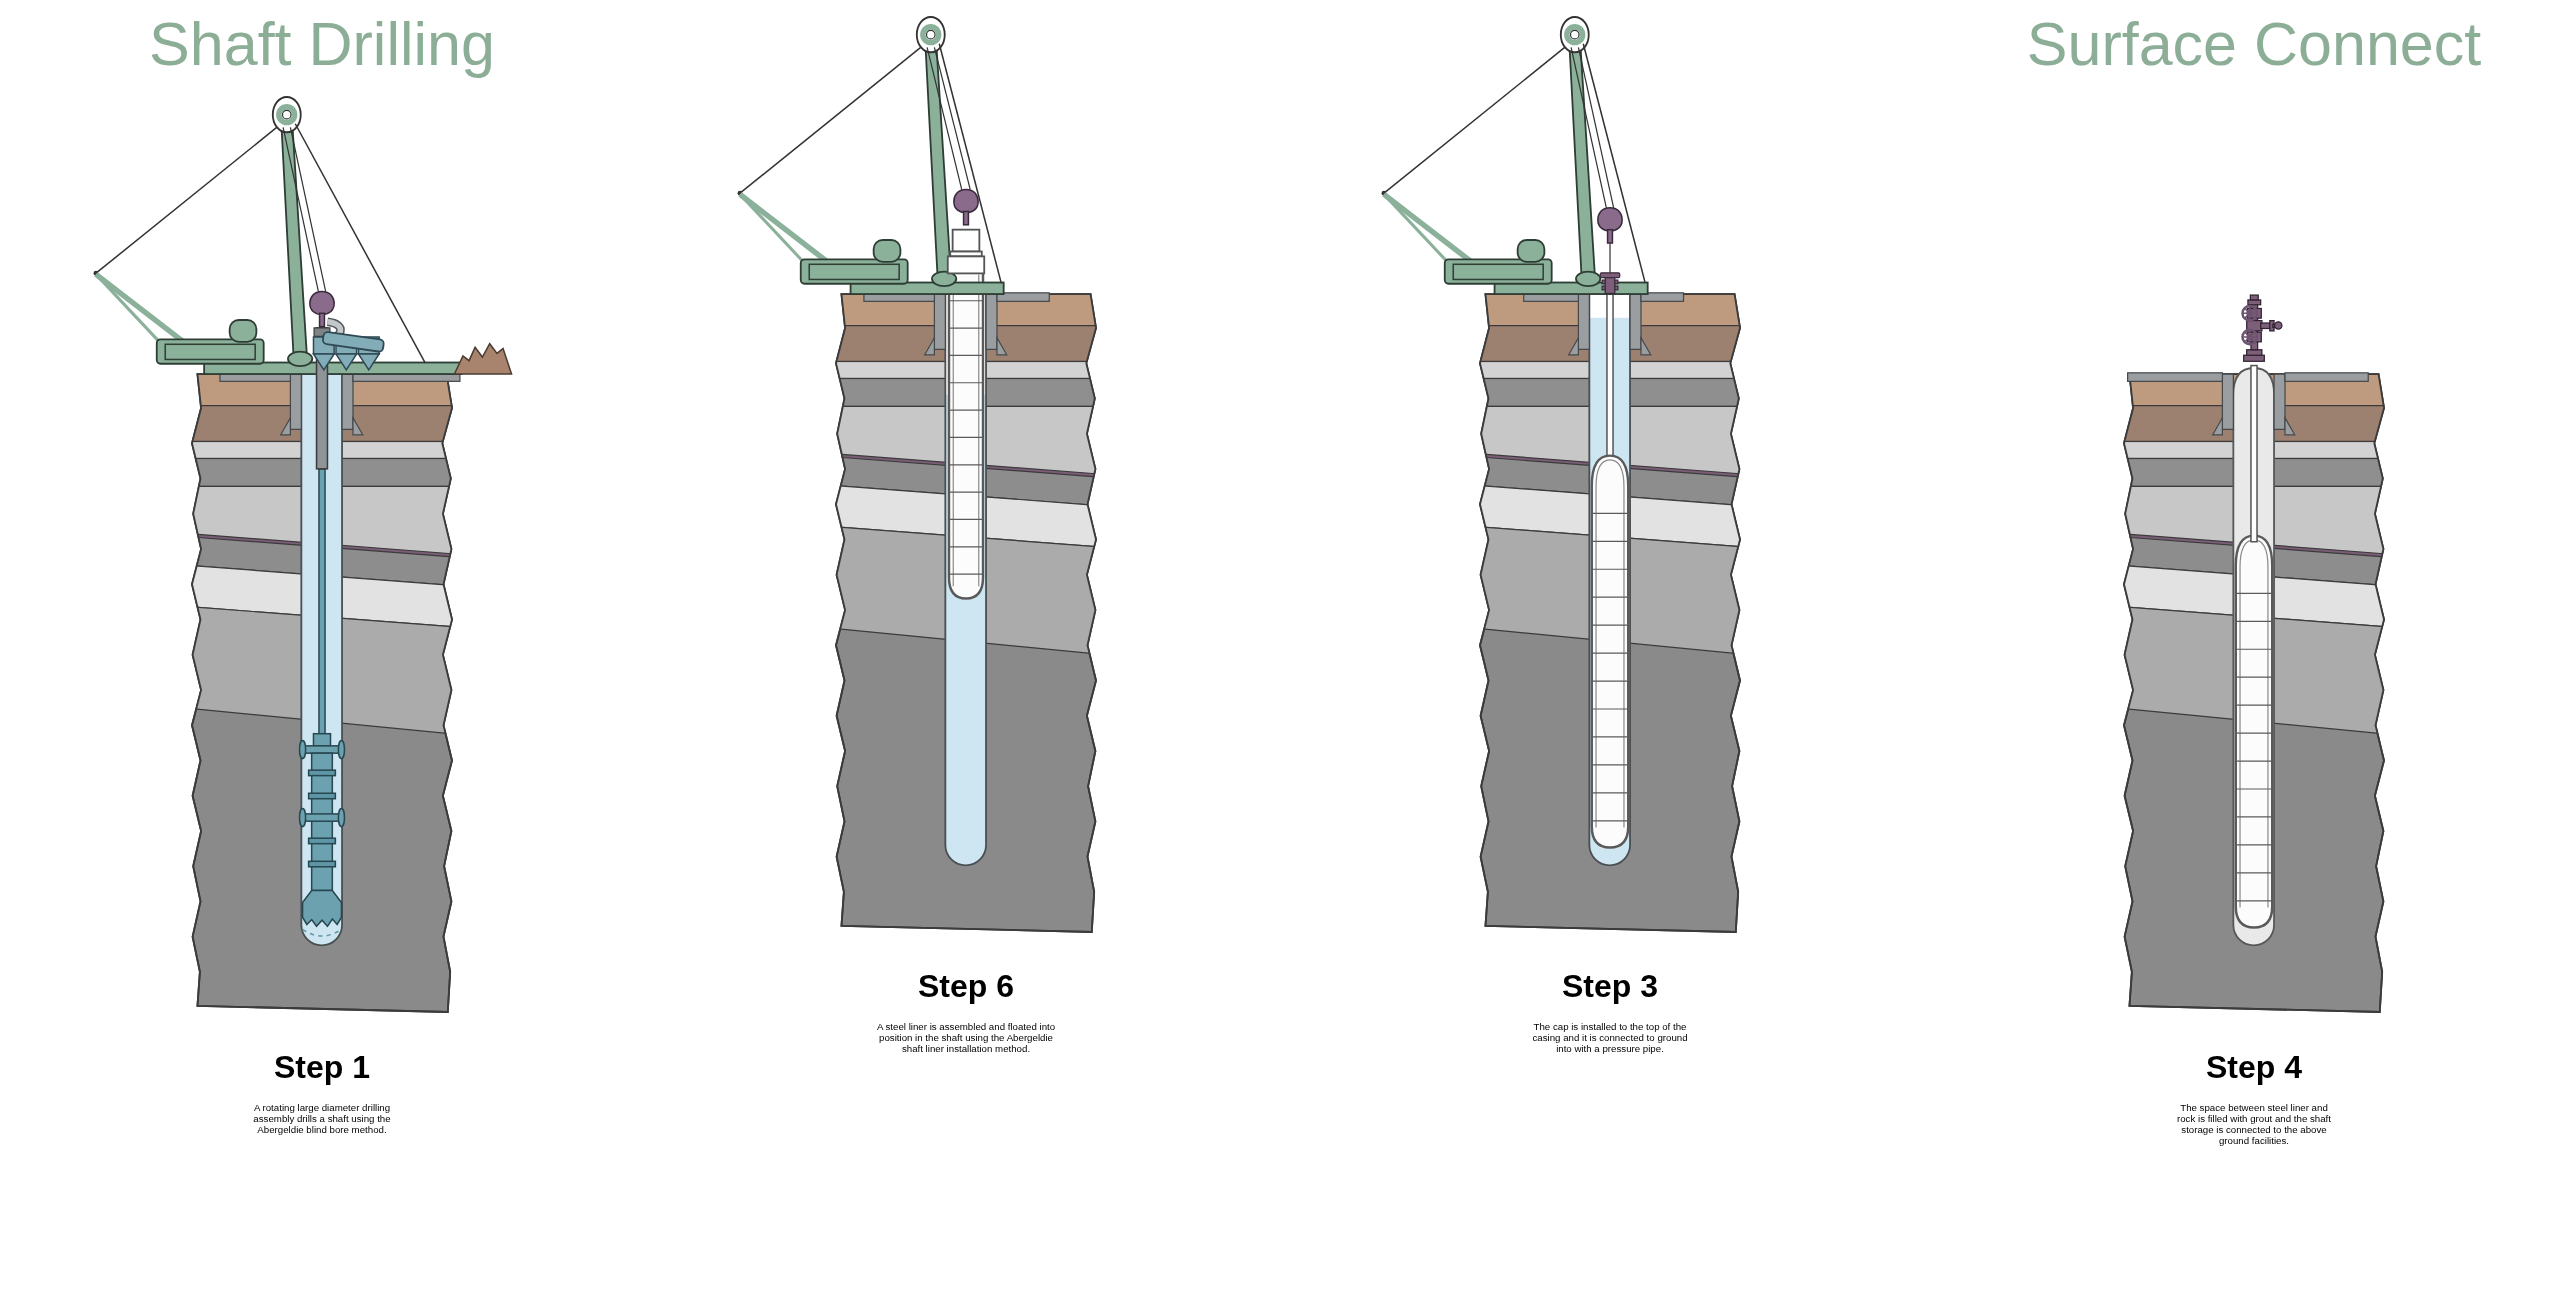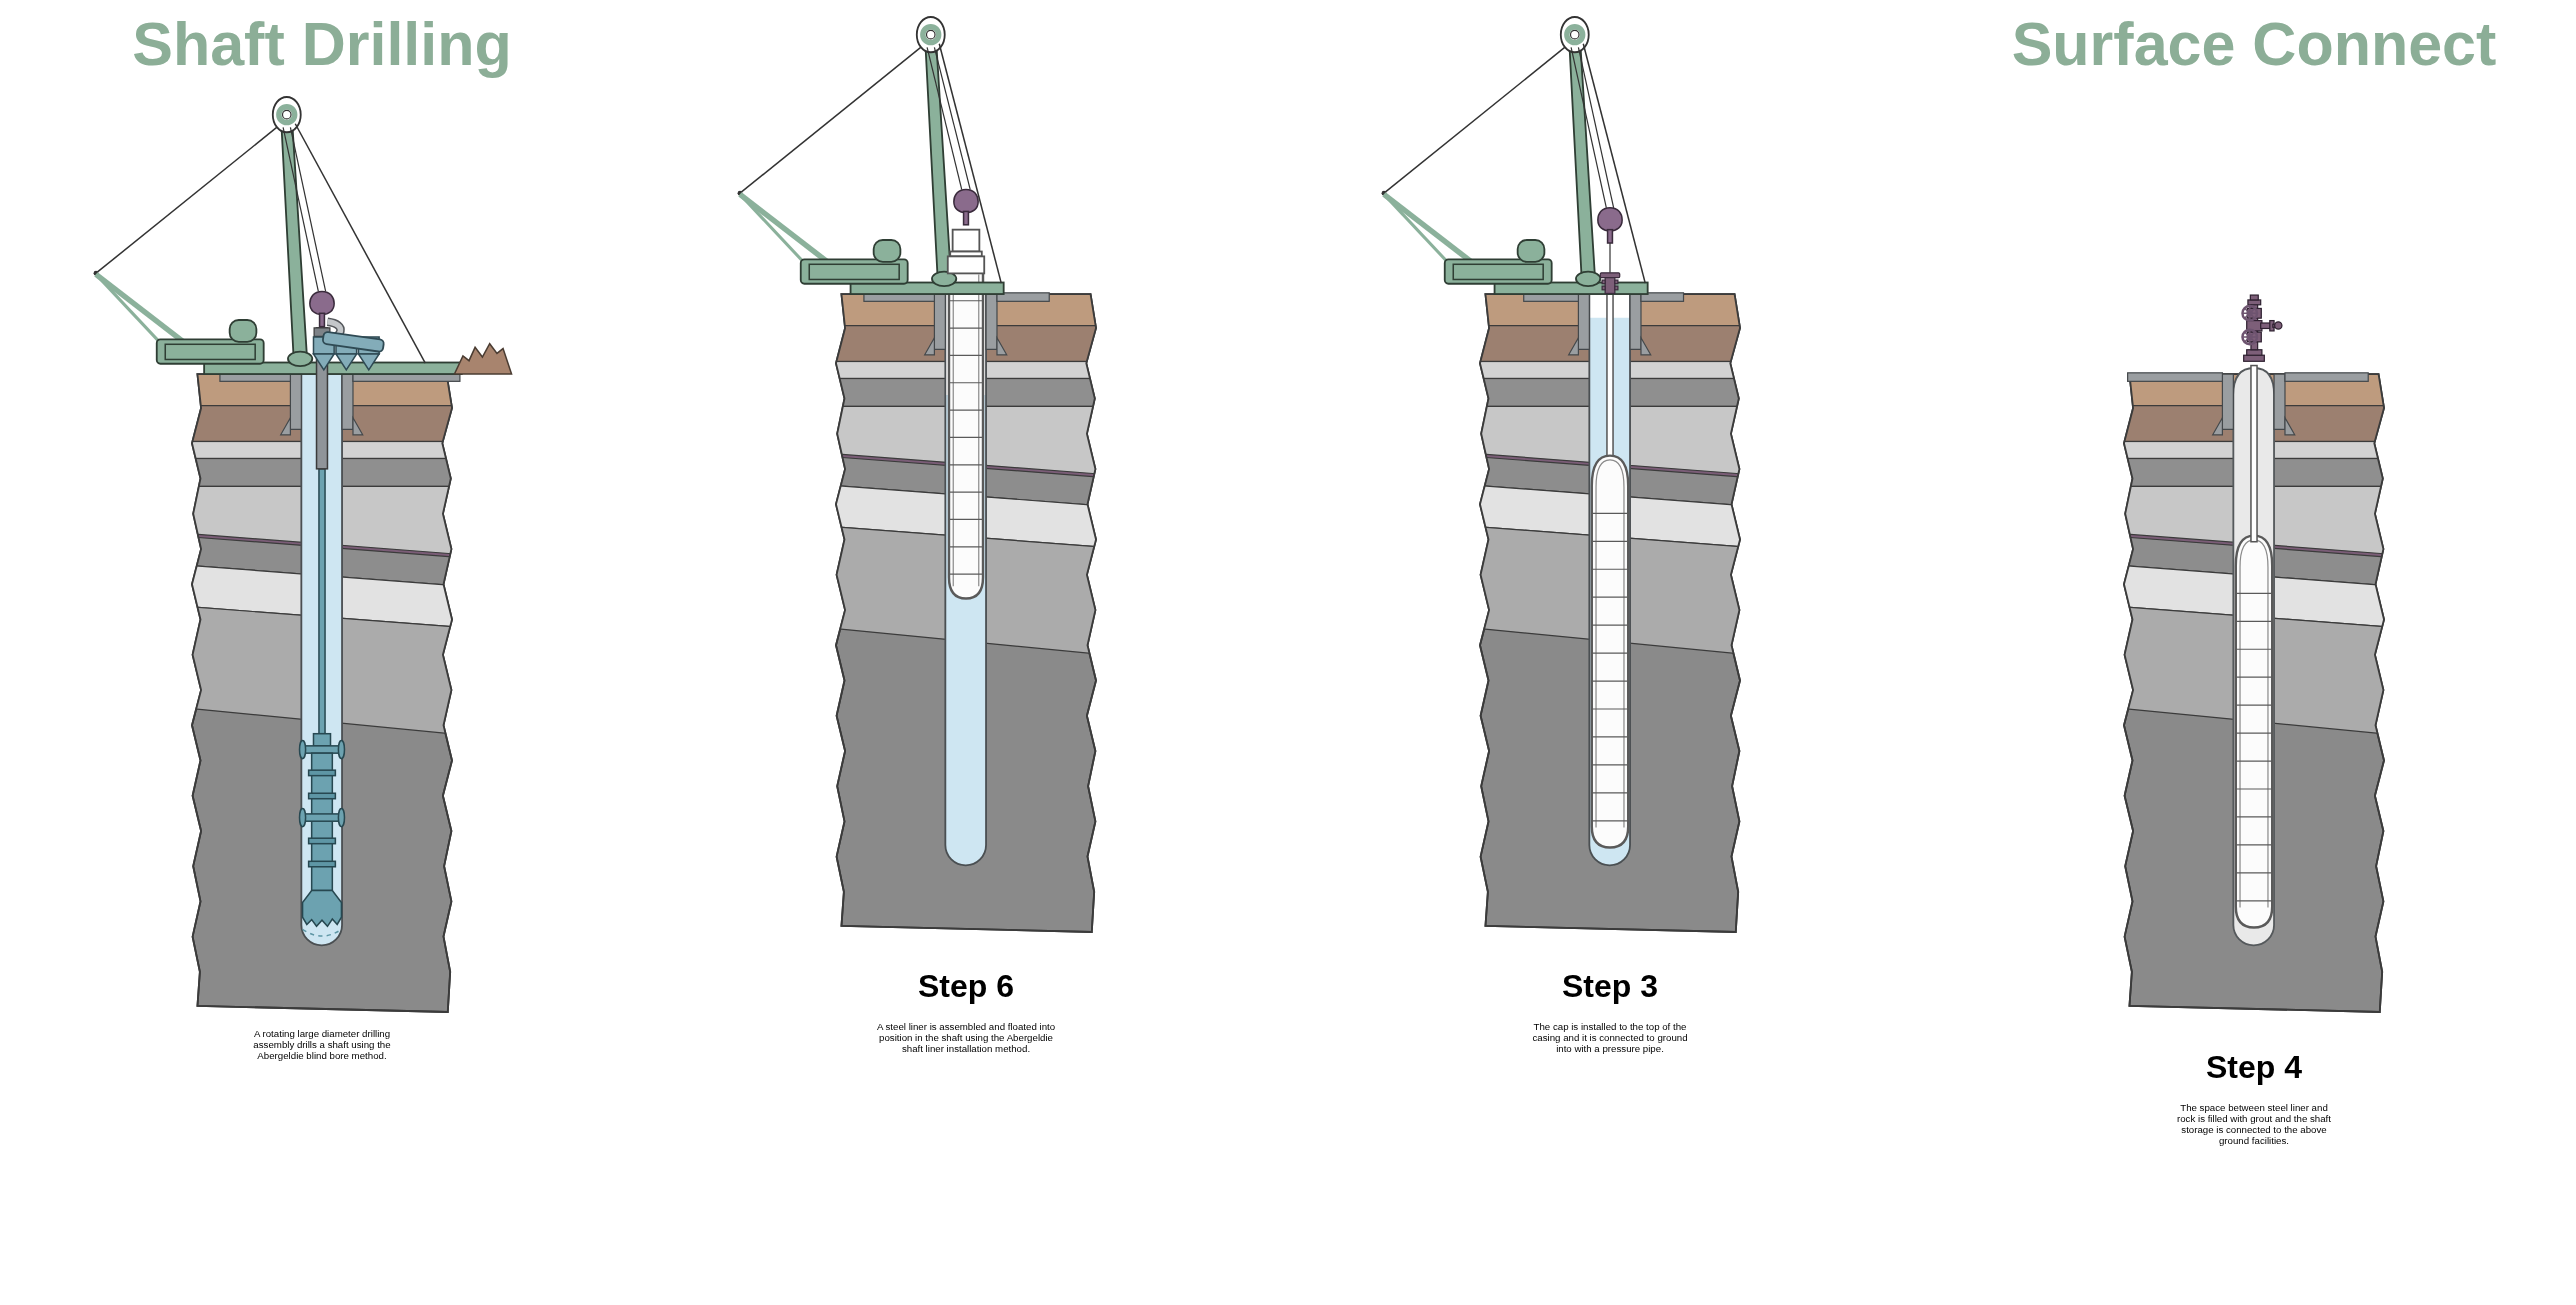--- a/index.html
+++ b/index.html
@@ -1,19 +1,19 @@
 <!DOCTYPE html>
 <html style="font-size:9.7px"><head>
 <meta charset="utf-8">
 <style>
   html,body{margin:0;padding:0;background:#FFFFFF;}
   body{width:2576px;height:1305px;font-family:"Liberation Sans",sans-serif;overflow:hidden;}
   .page{display:flex;width:100%;height:100%;}
   .panel{width:25%;box-sizing:border-box;text-align:center;}
-  .title{font-size:61px;font-weight:bold;color:#8CAE97;margin:9.7px 0 2.4px;line-height:1.12;letter-spacing:0;}
+  .title{font-size:61px;font-weight:normal;color:#8CAE97;margin:9.7px 0 2.4px;line-height:1.12;letter-spacing:0;}
   .figure{width:100%;}
   .figure svg{width:100%;height:auto;display:block;}
   .step{font-size:32px;font-weight:bold;color:#000;margin:20.7px 0 16px;}
   .desc{margin:0;color:#000;}
   line,path,rect,polygon,ellipse,circle{vector-effect:none;}
 </style>
 </head>
 <body>
 
 <svg width="0" height="0" style="position:absolute" aria-hidden="true">
@@ -121,20 +121,21 @@
             <polygon points="553,451 587,451 570,477"></polygon>
           <rect x="590" y="423" width="34" height="28"></rect>
             <polygon points="590,451 624,451 607,477"></polygon>
         </g>
         <g transform="translate(532,424) rotate(8)">
           <rect x="0" y="-10" width="100" height="20" rx="7" fill="#83ACB9" stroke="#2F4A54" stroke-width="3"></rect>
         </g>
         <polygon points="748,484 762,454 772,462 782,440 794,456 806,434 818,450 828,442 842,484" fill="#A8846E" stroke="#4a3c32" stroke-width="2.5"></polygon>
       </svg>
     </div>
+    <h2 class="step">Step 1</h2>
     <p class="desc">
       </p>
       <div>A rotating large diameter drilling</div>
       <div>assembly drills a shaft using the</div>
       <div>Abergeldie blind bore method.</div>
     <p></p>
   </section>
 
   <section class="panel">
     <div class="figure">

